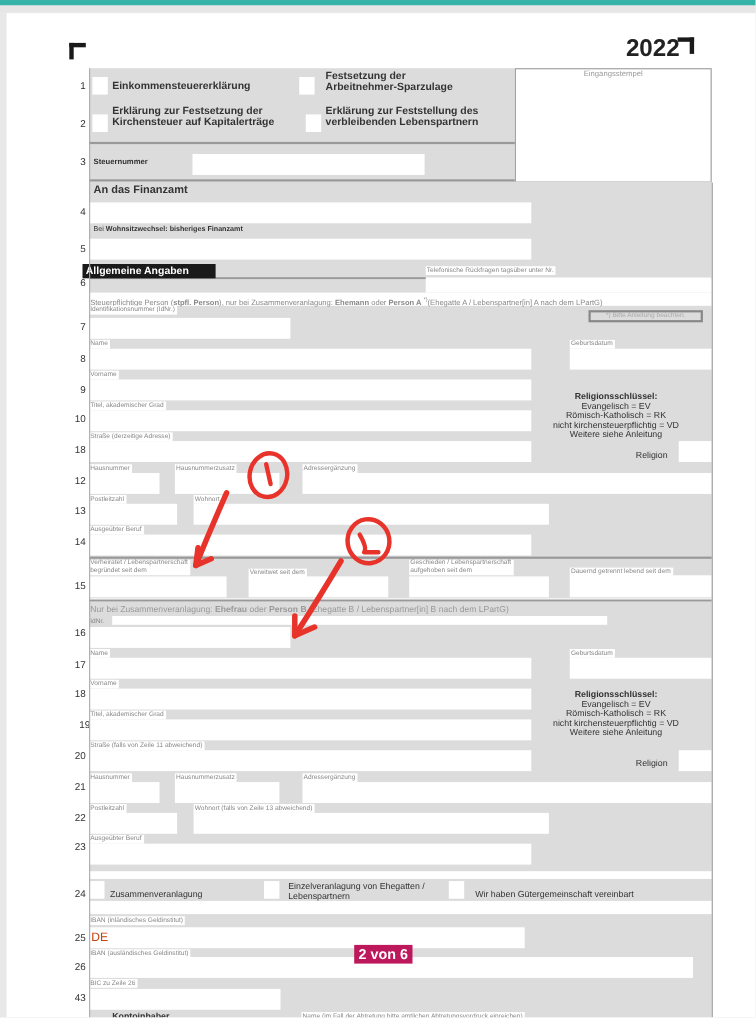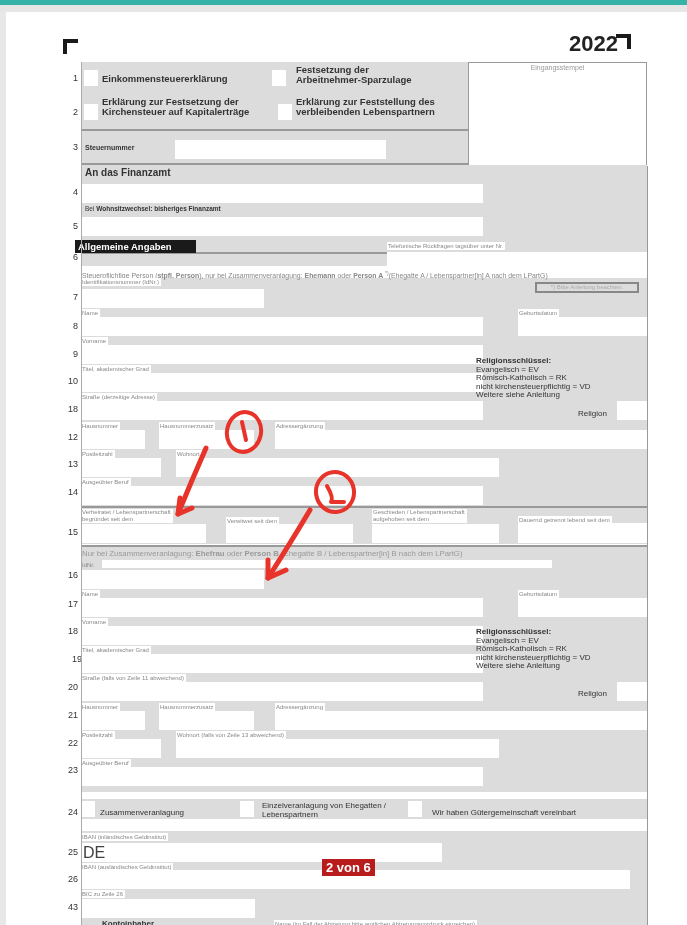--- a/index.html
+++ b/index.html
@@ -23,22 +23,22 @@
   .box { position: absolute; }
   .hr { position: absolute; height: 2px; background: #999; }
   .vr { position: absolute; width: 1px; background: #999; }
   .lbl { position: absolute; font-size: 6px; color: #888; background: #fff; padding: 0 2px 0 1px; white-space: nowrap; line-height: 8px; }
   .lbl.gr { background: transparent; }
   .bold { font-weight: bold; }
   .t9b { position: absolute; font-size: 9.5px; font-weight: bold; color: #333; line-height: 10px; white-space: nowrap; }
   .t8 { position: absolute; font-size: 8px; color: #333; line-height: 9px; white-space: nowrap; }
   .chk { position: absolute; width: 14px; height: 16px; background: #fff; }
   .secbar { position: absolute; background: #8a8a8a; color: #fff; font-size: 8px; font-weight: bold; text-align: center; line-height: 11px; }
-  .relig { position: absolute; text-align: left; font-size: 8px; color: #333; line-height: 8.5px; }
-  .pageind { position: absolute; background: #b91c1c; color: #fff; font-weight: bold; font-size: 13px; padding: 1px 4px; }
+  .relig { position: absolute; text-align: center; font-size: 8px; color: #333; line-height: 8.5px; }
+  .pageind { position: absolute; background: #be185d; color: #fff; font-weight: bold; font-size: 13px; padding: 1px 4px; }
 </style>
 </head>
 <body>
 
 <div class="topbar"></div>
 <div class="topshadow"></div>
 
 <div class="page">
 
   <div class="abs corner-tl"></div>
@@ -218,21 +218,21 @@
   <div class="chk" style="left:75px;top:789px"></div>
   <div class="t8" style="left:94px;top:796px">Zusammenveranlagung</div>
   <div class="chk" style="left:234px;top:789px"></div>
   <div class="t8" style="left:256px;top:789px">Einzelveranlagung von Ehegatten /</div>
   <div class="t8" style="left:256px;top:798px">Lebenspartnern</div>
   <div class="chk" style="left:402px;top:789px"></div>
   <div class="t8" style="left:426px;top:796px">Wir haben Gütergemeinschaft vereinbart</div>
 
   <div class="box gray" style="left:75px;top:819px;width:566px;height:94px"></div>
   <div class="lbl" style="left:75px;top:821px">IBAN (inländisches Geldinstitut)</div>
-  <div class="box white" style="left:75px;top:831px;width:361px;height:19px;font-size:16px;line-height:19px;padding-left:2px;box-sizing:border-box;color:#404040">DE</div>
+  <div class="box white" style="left:75px;top:831px;width:396px;height:19px;font-size:11px;line-height:19px;padding-left:2px;box-sizing:border-box;color:#c2410c">DE</div>
   <div class="lbl" style="left:75px;top:851px">IBAN (ausländisches Geldinstitut)</div>
   <div class="box white" style="left:75px;top:858px;width:549px;height:19px"></div>
   <div class="pageind" style="left:316px;top:847px">2 von 6</div>
   <div class="lbl" style="left:75px;top:878px">BIC zu Zeile 26</div>
   <div class="box white" style="left:75px;top:887px;width:174px;height:19px"></div>
   <div class="t8 bold" style="left:96px;top:907px;font-size:8px">Kontoinhaber</div>
   <div class="lbl" style="left:268px;top:908px">Name (im Fall der Abtretung bitte amtlichen Abtretungsvordruck einreichen)</div>
 
   <div class="vr" style="left:641px;top:154px;height:759px"></div>
   <div class="vr" style="left:75px;top:50px;height:863px;background:#aaa"></div>

